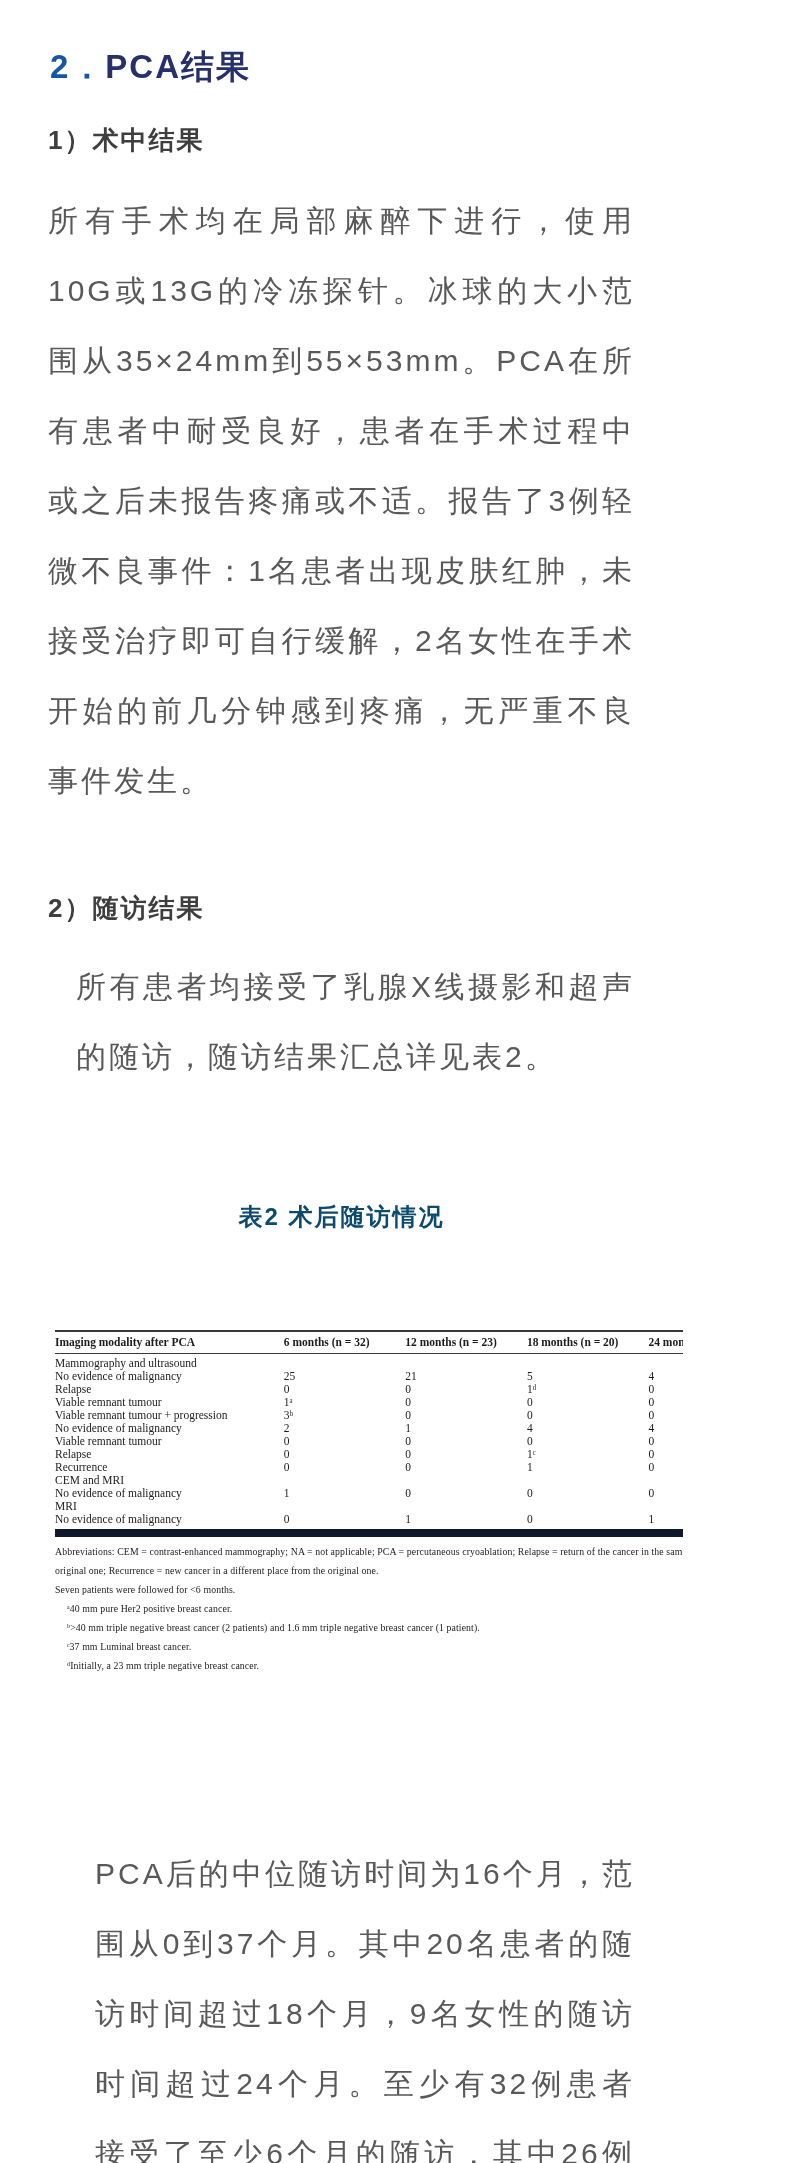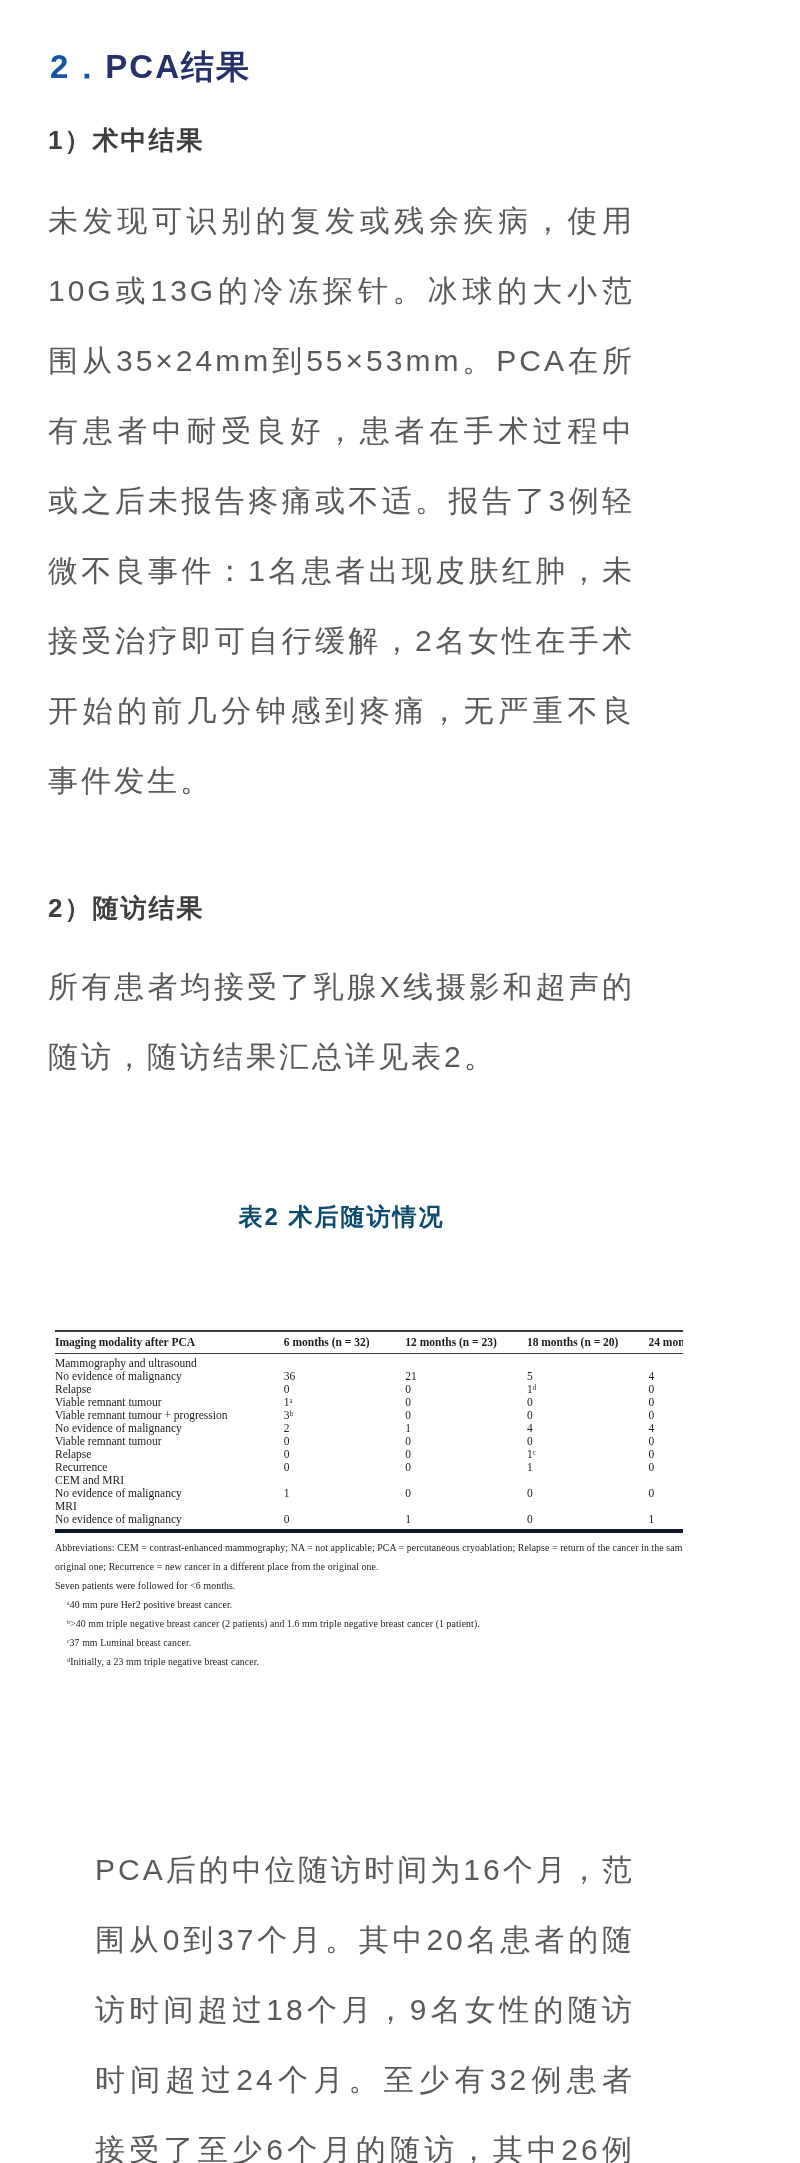--- a/index.html
+++ b/index.html
@@ -23,40 +23,40 @@
     color:#3e3e3e; letter-spacing:2px;
   }
   h2.sec2 { margin-top:74px; }
 
   p.body {
     margin:28px 0 0 0;
     font-size:30px; line-height:70px;
     color:#595959; letter-spacing:3px;
     text-align:justify;
   }
-  p.body.p2 { margin-top:26px; }
+  p.body.p2 { margin-top:26px;margin-left:28px; }
   p.body.p3 { margin-top:164px;margin-left:47px; }
 
   .caption {
     margin-top:108px;
     text-align:center;
     font-size:24px; line-height:34px; font-weight:700;
     color:#0c4a6e; letter-spacing:2px;
   }
 
   .tablewrap {
     margin:96px 0 0 7px;
     width:715px;
     font-family:"Liberation Serif","DejaVu Serif",serif;
     color:#1c1c1c;
   }
   table.ft {
     width:100%; border-collapse:collapse;
     border-top:2px solid #3a3a3a;
-    border-bottom:4px solid #0f172a;
+    border-bottom:8px solid #0f172a;
   }
   table.ft th, table.ft td {
     font-size:11.5px; line-height:13px;
     text-align:left; vertical-align:top;
     font-weight:normal; white-space:nowrap;
   }
   table.ft th {
     font-weight:700; padding:4px 0 4px 0;
     border-bottom:1.5px solid #3a3a3a;
   }
@@ -77,21 +77,21 @@
 </head>
 <body>
 
 <div class="page">
   <div class="content">
 
     <h1 class="title"><span class="t-num">2．</span><span class="t-txt">PCA结果</span></h1>
 
     <h2 class="sec">1）术中结果</h2>
 
-    <p class="body p1">未发现可识别的复发或残余疾病，使用10G或13G的冷冻探针。冰球的大小范围从35×24mm到55×53mm。PCA在所有患者中耐受良好，患者在手术过程中或之后未报告疼痛或不适。报告了3例轻微不良事件：1名患者出现皮肤红肿，未接受治疗即可自行缓解，2名女性在手术开始的前几分钟感到疼痛，无严重不良事件发生。</p>
+    <p class="body p1">所有手术均在局部麻醉下进行，使用10G或13G的冷冻探针。冰球的大小范围从35×24mm到55×53mm。PCA在所有患者中耐受良好，患者在手术过程中或之后未报告疼痛或不适。报告了3例轻微不良事件：1名患者出现皮肤红肿，未接受治疗即可自行缓解，2名女性在手术开始的前几分钟感到疼痛，无严重不良事件发生。</p>
 
     <h2 class="sec sec2">2）随访结果</h2>
 
     <p class="body p2">所有患者均接受了乳腺X线摄影和超声的随访，随访结果汇总详见表2。</p>
 
     <div class="caption">表2 术后随访情况</div>
 
     <div class="tablewrap">
       <table class="ft">
         <colgroup>
@@ -113,21 +113,21 @@
         <tbody>
             <tr class="first-data">
               <td class="sect">Mammography and ultrasound</td>
               <td></td>
               <td></td>
               <td></td>
               <td></td>
             </tr>
             <tr>
               <td>No evidence of malignancy</td>
-              <td>36</td>
+              <td>25</td>
               <td>21</td>
               <td>5</td>
               <td>4</td>
             </tr>
             <tr>
               <td>Relapse</td>
               <td>0</td>
               <td>0</td>
               <td>1ᵈ</td>
               <td>0</td>

